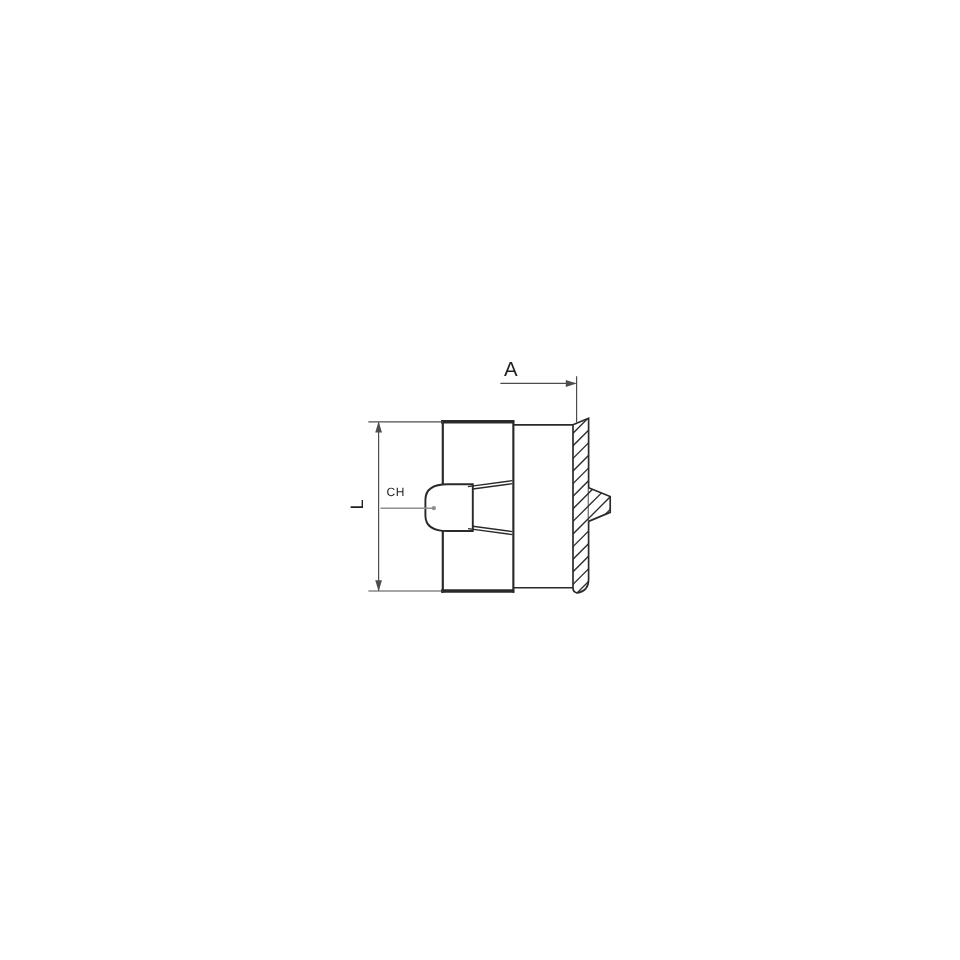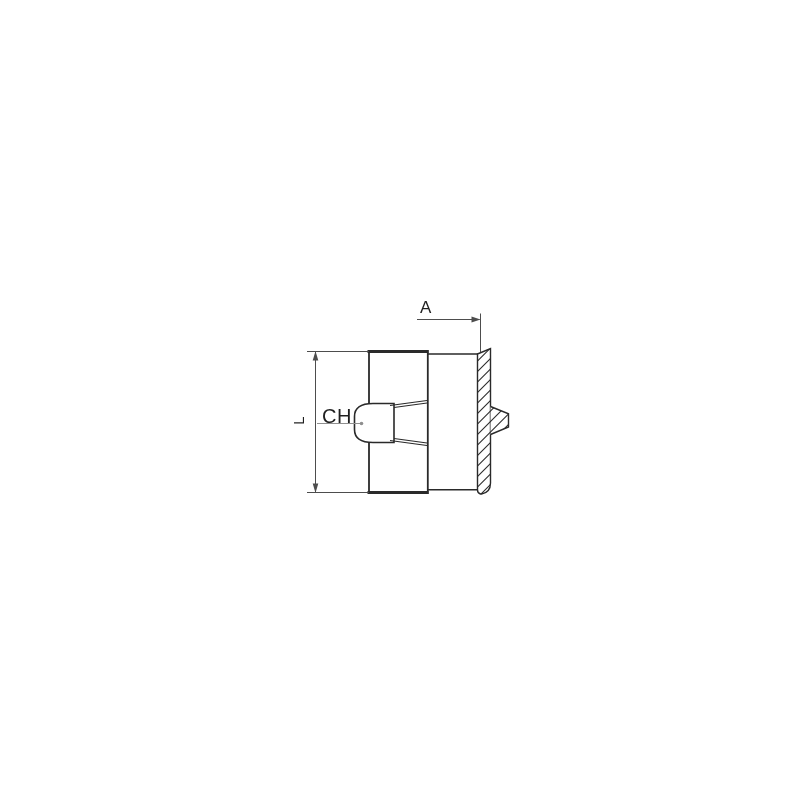--- a/index.html
+++ b/index.html
@@ -36,21 +36,21 @@
   }
   .label-a {
     left: 420px;
     top: 299px;
     font-size: 17px;
     letter-spacing: 0.5px;
   }
   .label-ch {
     left: 322px;
     top: 406px;
-    font-size: 20px;
+    font-size: 10px;
     letter-spacing: 0.5px;
   }
   .label-l {
     left: 294px;
     top: 413px;
     font-size: 15px;
     transform: rotate(-90deg);
     transform-origin: center center;
   }
 </style>

